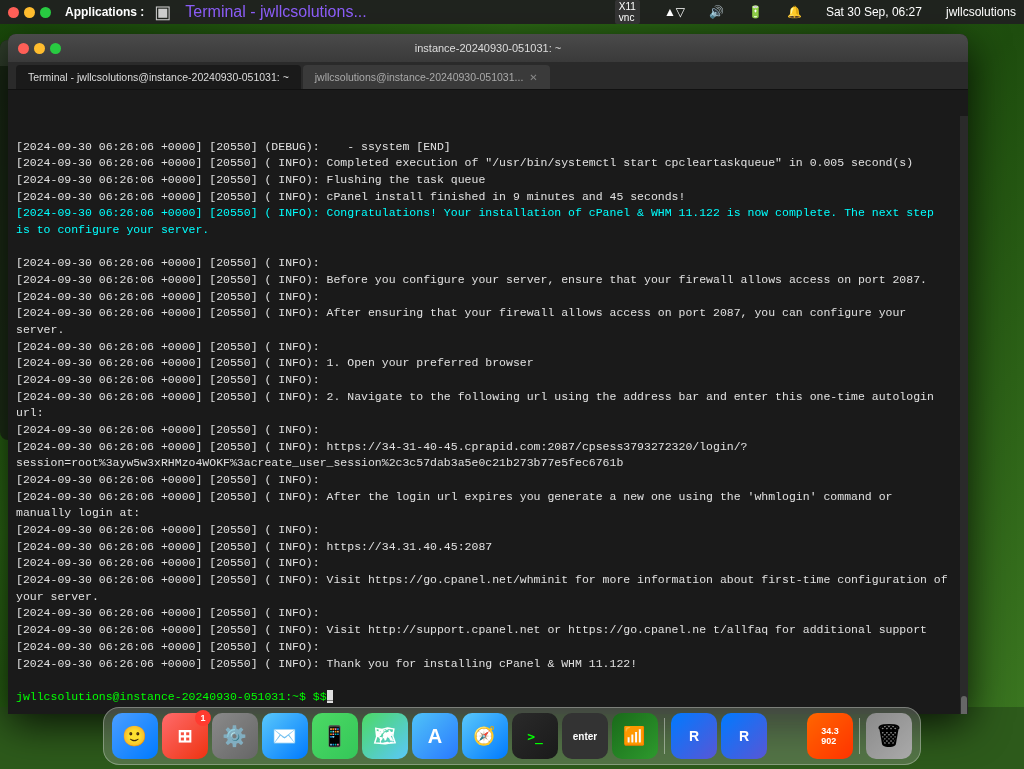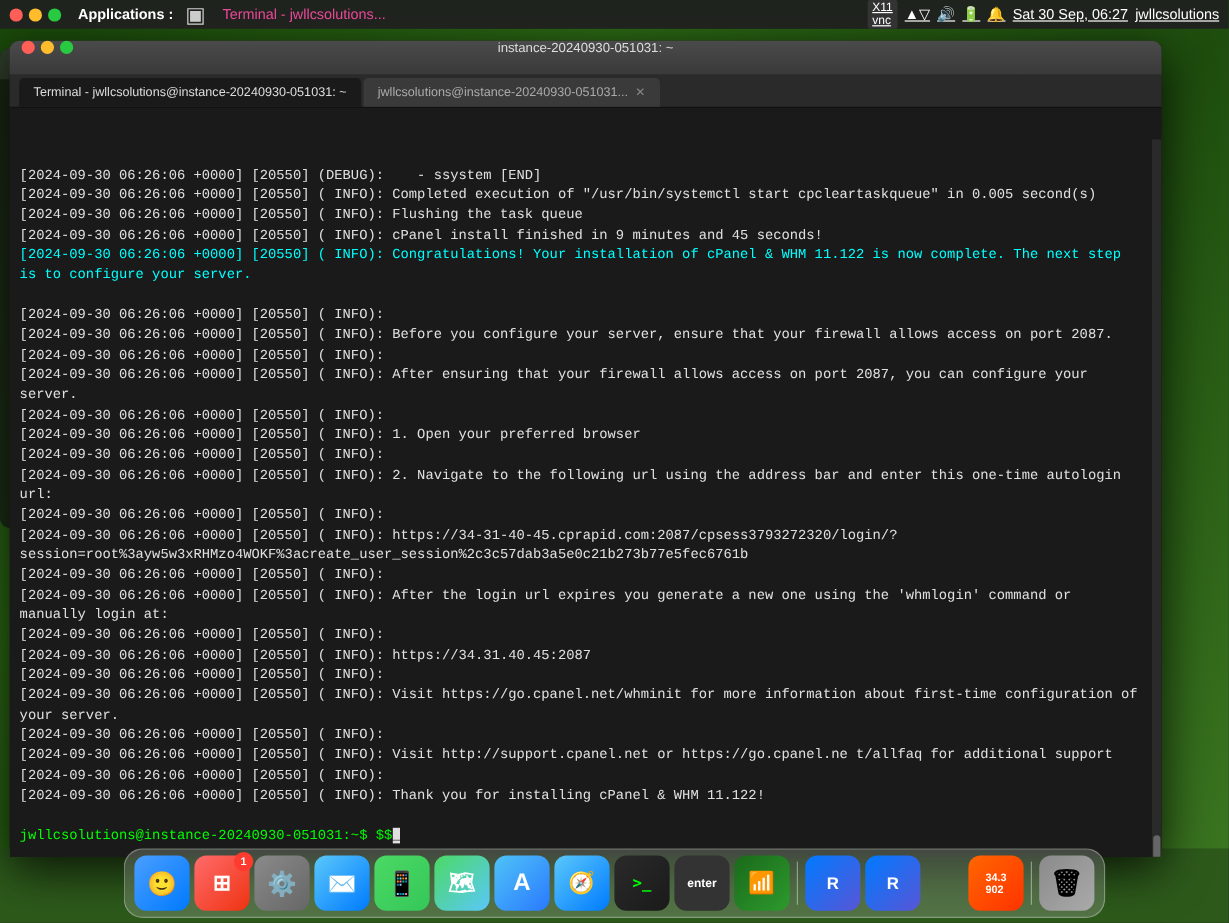--- a/index.html
+++ b/index.html
@@ -33,33 +33,32 @@
     .tl-red { background: #ff5f57; }
     .tl-yellow { background: #ffbd2e; }
     .tl-green { background: #28ca41; }
     .menu-bar-apps {
       color: #fff;
       font-size: 12px;
       font-weight: bold;
       margin-left: 6px;
     }
     .menu-bar-app-name {
-      color: #ec4899;
-      font-size: 12px;
+      color: #8b5cf6;
+      font-size: 16px;
       margin-left: 4px;
       text-align: right;
     }
     .menu-bar-right {
       margin-left: auto;
       display: flex;
       align-items: center;
-      gap: 6px;
+      gap: 24px;
       color: #fff;
       font-size: 12px;
-      text-decoration: underline;
     }
     .vnc-badge {
       background: #333;
       color: #fff;
       font-size: 10px;
       padding: 1px 4px;
       border-radius: 2px;
     }
 
     
@@ -107,21 +106,21 @@
       z-index: 10;
       display: flex;
       flex-direction: column;
       box-shadow: 0 10px 40px rgba(0,0,0,0.8);
     }
     .terminal-titlebar {
       background: linear-gradient(180deg, #4a4a4a 0%, #3a3a3a 100%);
       height: 28px;
       border-radius: 8px 8px 0 0;
       display: flex;
-      align-items: flex-start;
+      align-items: center;
       padding: 0 10px;
       gap: 5px;
       flex-shrink: 0;
       position: relative;
       text-decoration: underline;
     }
     .terminal-title-text {
       color: #ddd;
       font-size: 11px;
       position: absolute;

